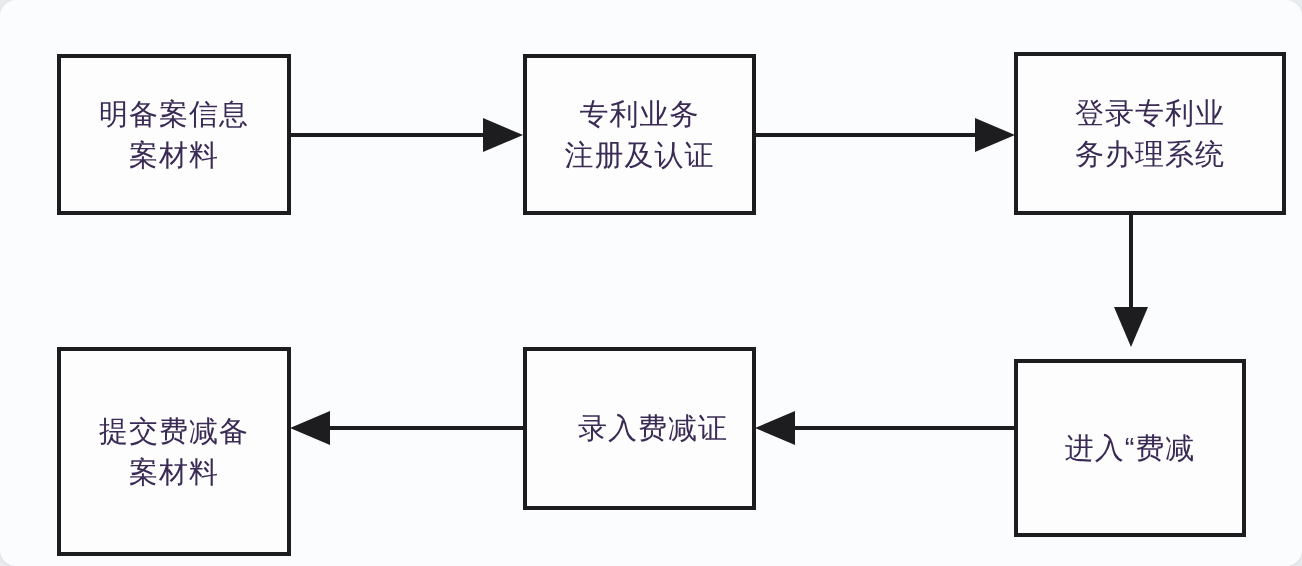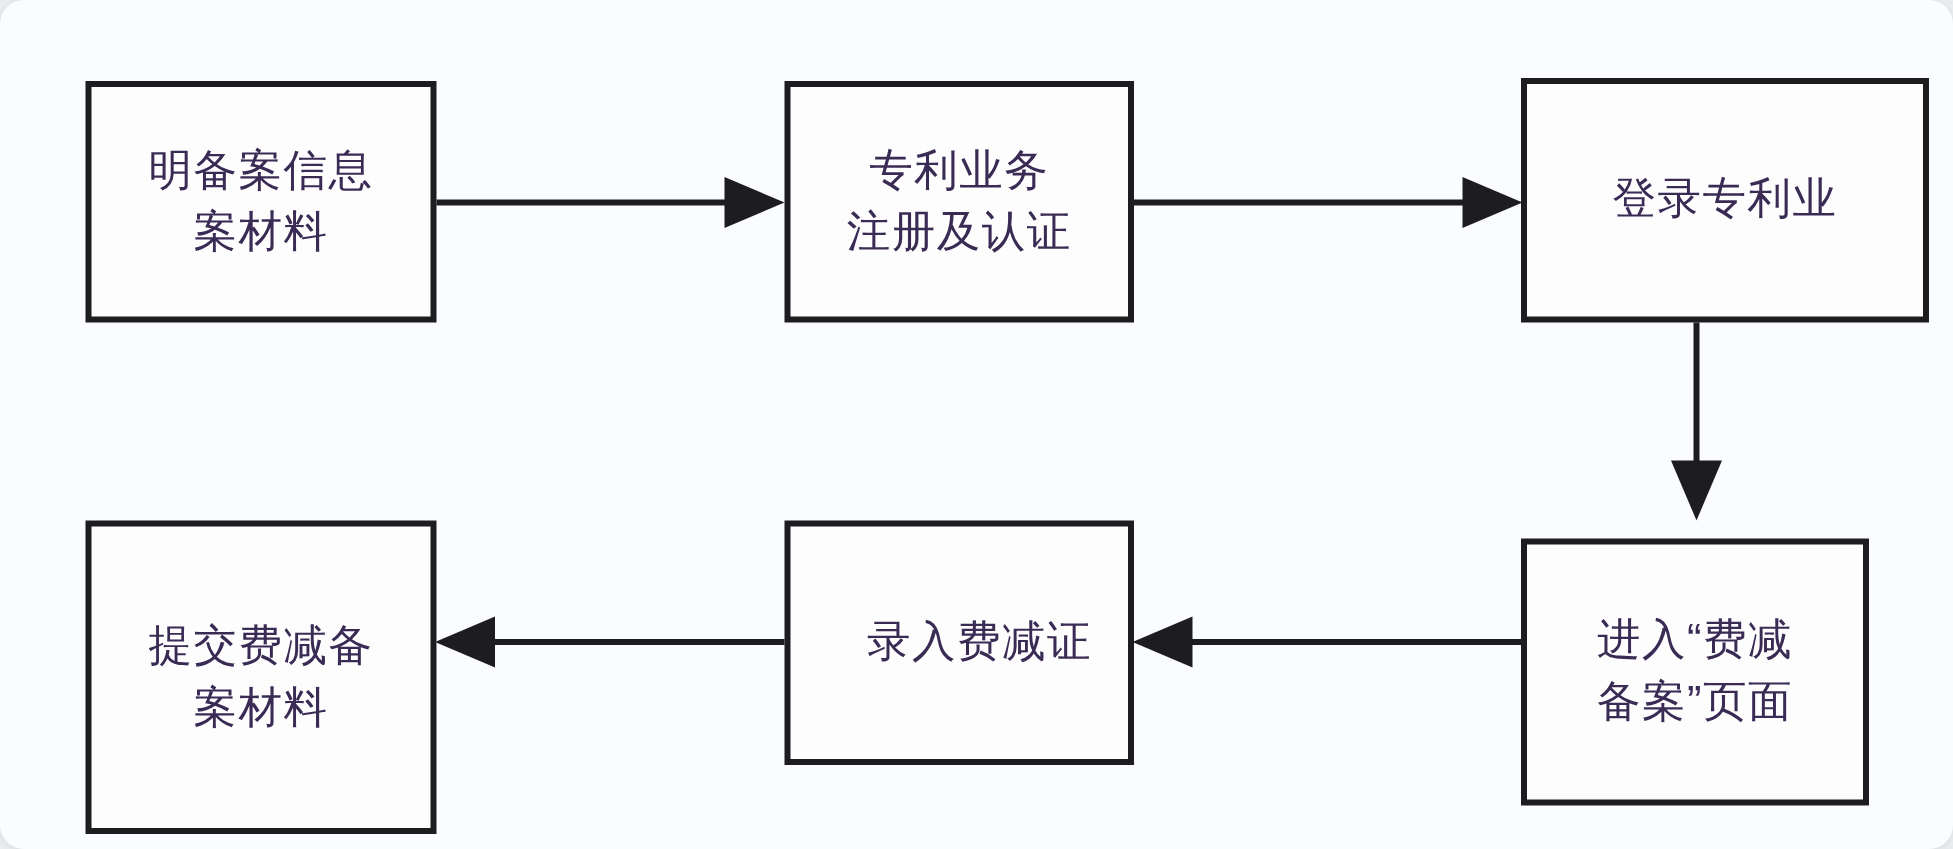--- a/index.html
+++ b/index.html
@@ -82,25 +82,25 @@
     <div class="line">案材料</div>
   </div>
 
   <div class="node" style="left:523px; top:54px; width:233px; height:161px;align-items:center;">
     <div class="line">专利业务</div>
     <div class="line">注册及认证</div>
   </div>
 
   <div class="node" style="left:1014px; top:52px; width:272px; height:163px;">
     <div class="line">登录专利业</div>
+    <div class="line">务办理系统</div>
   </div>
 
   <div class="node" style="left:1014px; top:347px; width:232px; height:178px;margin-top:12px;">
     <div class="line">进入“费减</div>
-    <div class="line">备案”页面</div>
   </div>
 
   <div class="node" style="left:523px; top:347px; width:233px; height:163px;padding-left:27px;">
     <div class="line">录入费减证</div>
   </div>
 
   <div class="node" style="left:57px; top:347px; width:234px; height:209px;">
     <div class="line">提交费减备</div>
     <div class="line">案材料</div>
   </div>

